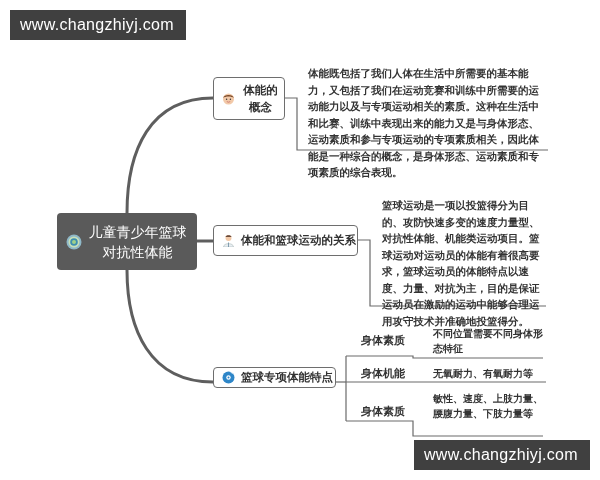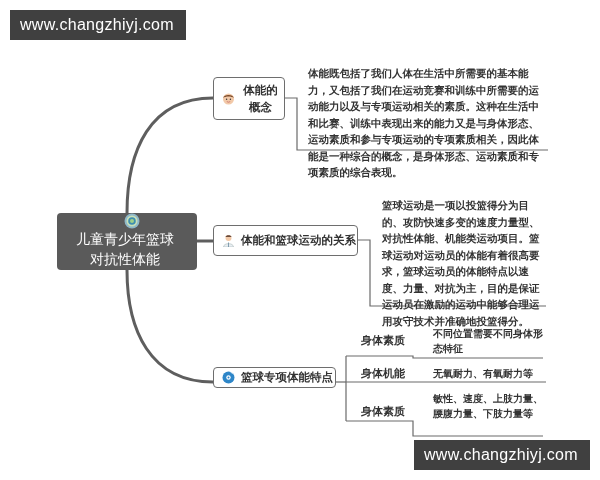--- a/index.html
+++ b/index.html
@@ -20,21 +20,21 @@
     .wm-bottom { left: 414px; top: 440px; width: 176px; height: 30px; }
 
     svg.lines { position: absolute; left: 0; top: 0; width: 600px; height: 480px; }
 
     .root {
       position: absolute;
       left: 57px; top: 213px; width: 140px; height: 57px;
       background: #5a5a5a;
       border-radius: 4px;
       color: #ffffff;
-      display: flex; align-items: center; flex-direction: column;
+      display: flex; align-items: center;
     }
     .root .icon { margin-left: 9px; width: 16px; height: 16px; flex: 0 0 16px; }
     .root .title {
       flex: 1; text-align: center;
       font-size: 14px; line-height: 20px;
       padding-right: 4px;
     }
 
     .branch {
       position: absolute;

